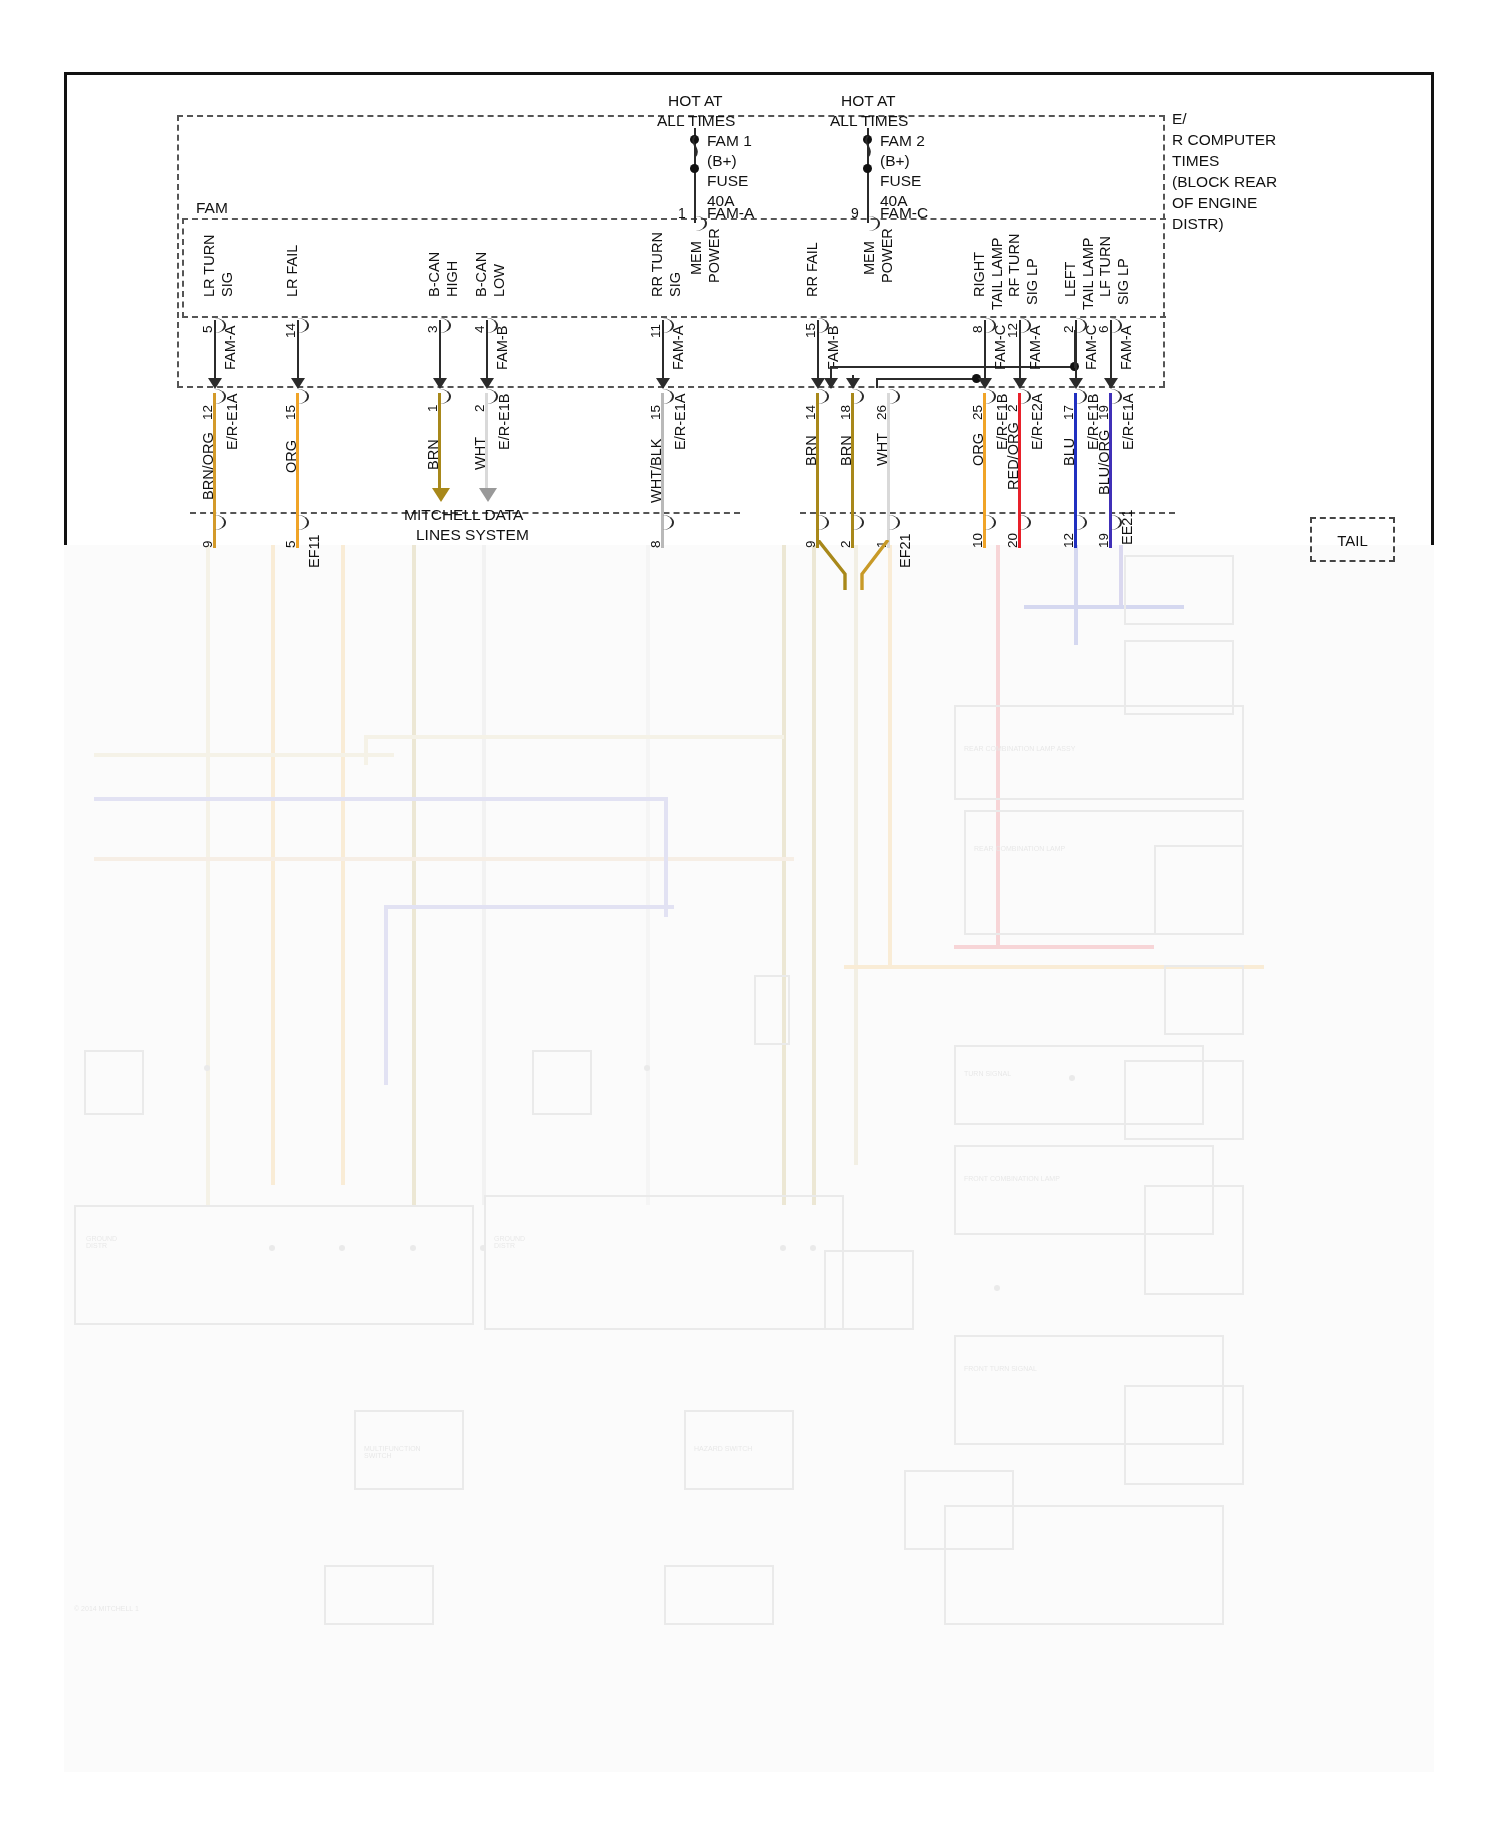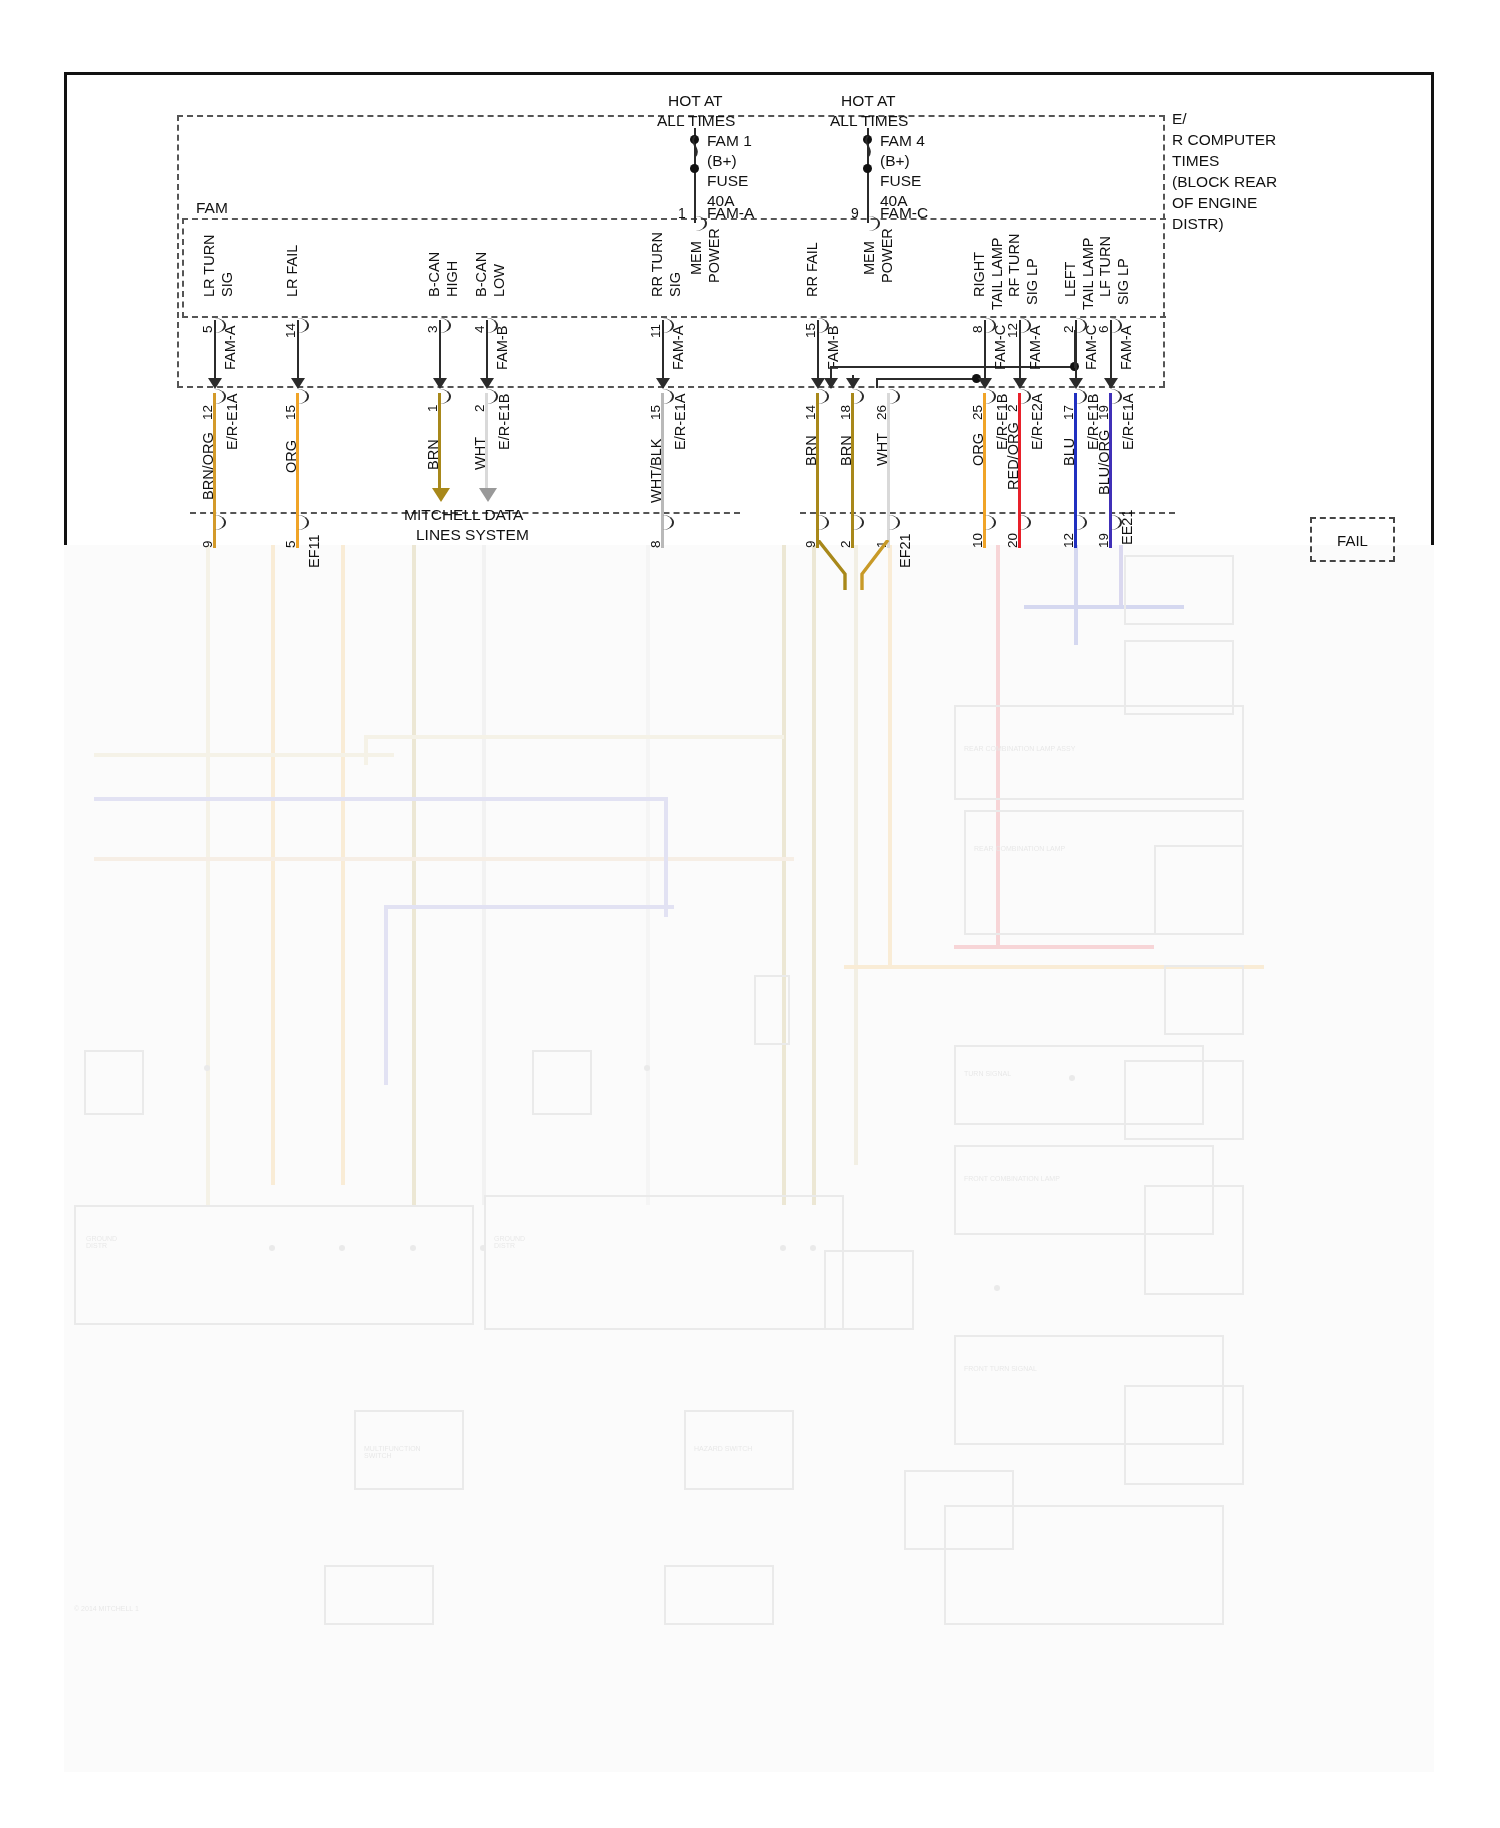--- a/index.html
+++ b/index.html
@@ -183,21 +183,21 @@
   <div class="vlbl" style="left:706px;top:283px;">POWER</div>
 
   <div class="lbl" style="left:841px;top:92px;">HOT AT</div>
   <div class="lbl" style="left:830px;top:112px;">ALL TIMES</div>
   <div class="vline" style="left:867px;top:128px;height:95px;"></div>
   <div class="dot" style="left:863px;top:135px;"></div>
   <div class="dot" style="left:863px;top:164px;"></div>
   <svg class="fuse" style="left:861px;top:136px;" viewBox="0 0 14 30">
     <path d="M7 0 C 0 7, 14 14, 7 22 L7 30" stroke="#2b2b2b" stroke-width="2" fill="none"></path>
   </svg>
-  <div class="lbl" style="left:880px;top:132px;">FAM 4</div>
+  <div class="lbl" style="left:880px;top:132px;">FAM 2</div>
   <div class="lbl" style="left:880px;top:152px;">(B+)</div>
   <div class="lbl" style="left:880px;top:172px;">FUSE</div>
   <div class="lbl" style="left:880px;top:192px;">40A</div>
   <div class="lbl sm" style="left:851px;top:205px;">9</div>
   <div class="lbl" style="left:880px;top:204px;">FAM-C</div>
   <div class="hook" style="left:861px;top:216px;"></div>
   <div class="vlbl" style="left:861px;top:275px;">MEM</div>
   <div class="vlbl" style="left:879px;top:283px;">POWER</div>
 
   <div class="vlbl" style="left:201px;top:297px;">LR TURN</div>
@@ -367,21 +367,21 @@
   <div class="vlbl num" style="left:1096px;top:420px;">19</div>
   <div class="hook" style="left:1103px;top:389px;"></div>
   <div class="vlbl" style="left:1120px;top:450px;">E/R-E1A</div>
   <div class="vlbl" style="left:1096px;top:495px;">BLU/ORG</div>
   <div class="wire bluorg" style="left:1109px;top:393px;height:155px;"></div>
   <div class="vlbl num" style="left:1096px;top:548px;">19</div>
   <div class="hook" style="left:1103px;top:515px;"></div>
   <div class="vlbl" style="left:1119px;top:545px;">EE21</div>
 
   <div class="turnbox" style="left:1310px;top:517px;width:85px;height:45px;">
-    <span>FAIL</span>
+    <span>TAIL</span>
   </div>
 
   <svg style="position:absolute;left:790px;top:540px;width:140px;height:50px;">
     <path d="M28 0 L55 34 L55 50" stroke="#a8881a" stroke-width="3.4" fill="none"></path>
     <path d="M98 0 L72 34 L72 50" stroke="#c89a28" stroke-width="3.4" fill="none"></path>
   </svg>
 
 </div>
 
 </body></html>

